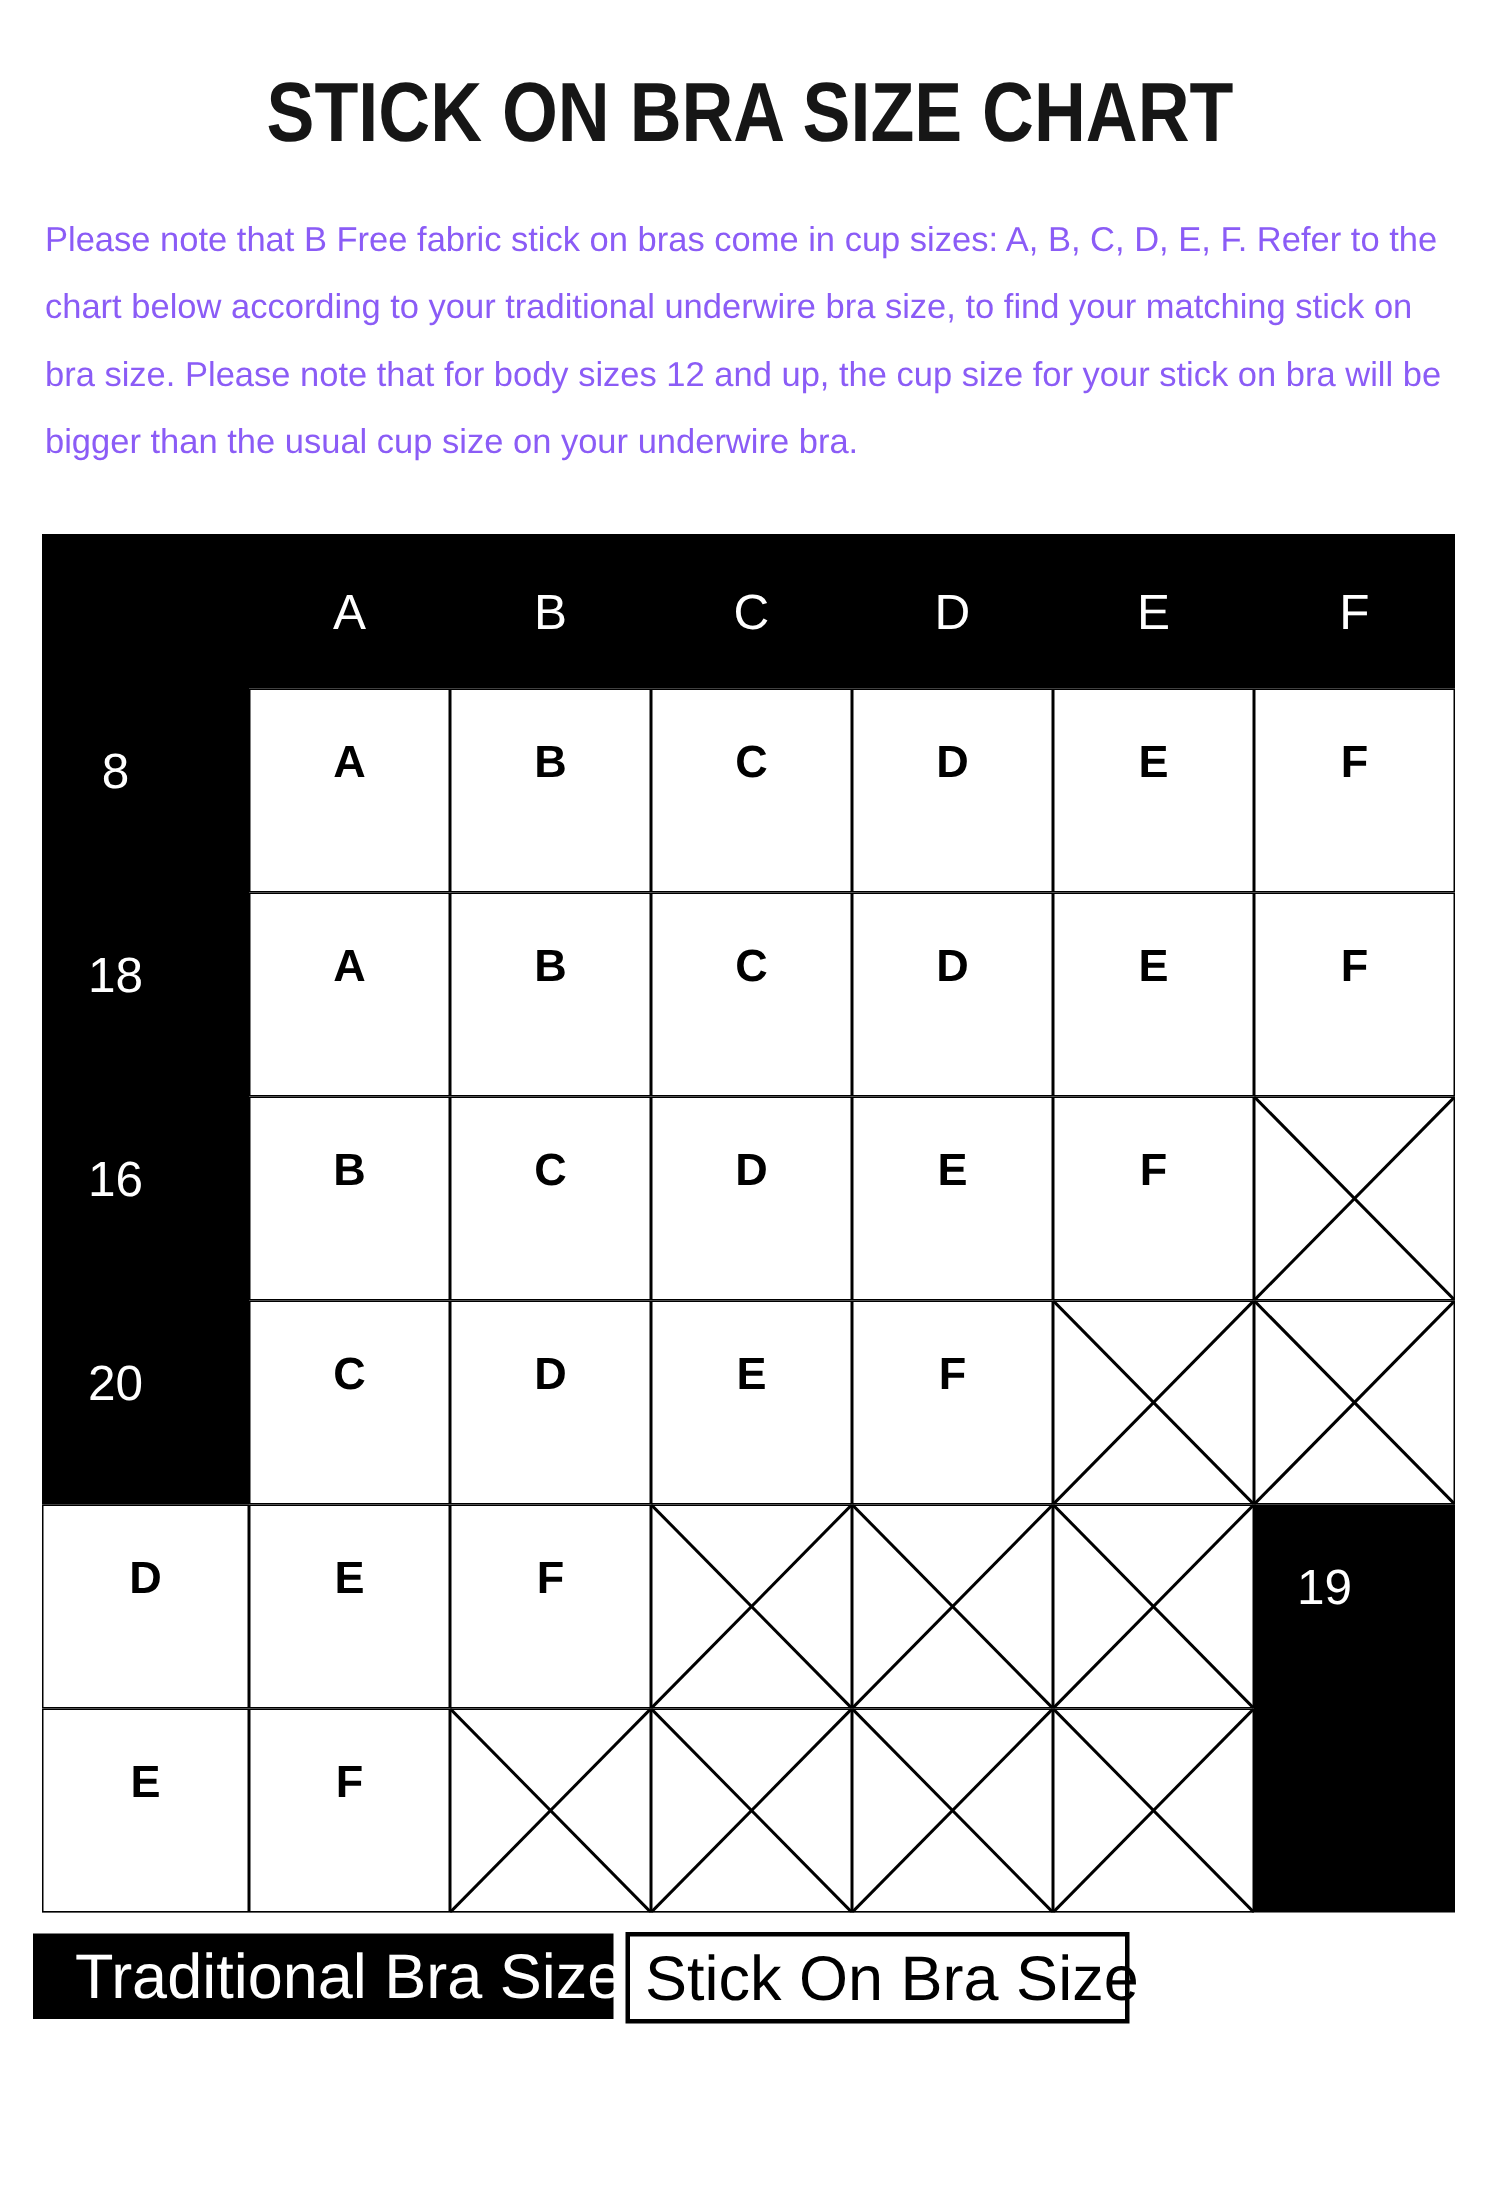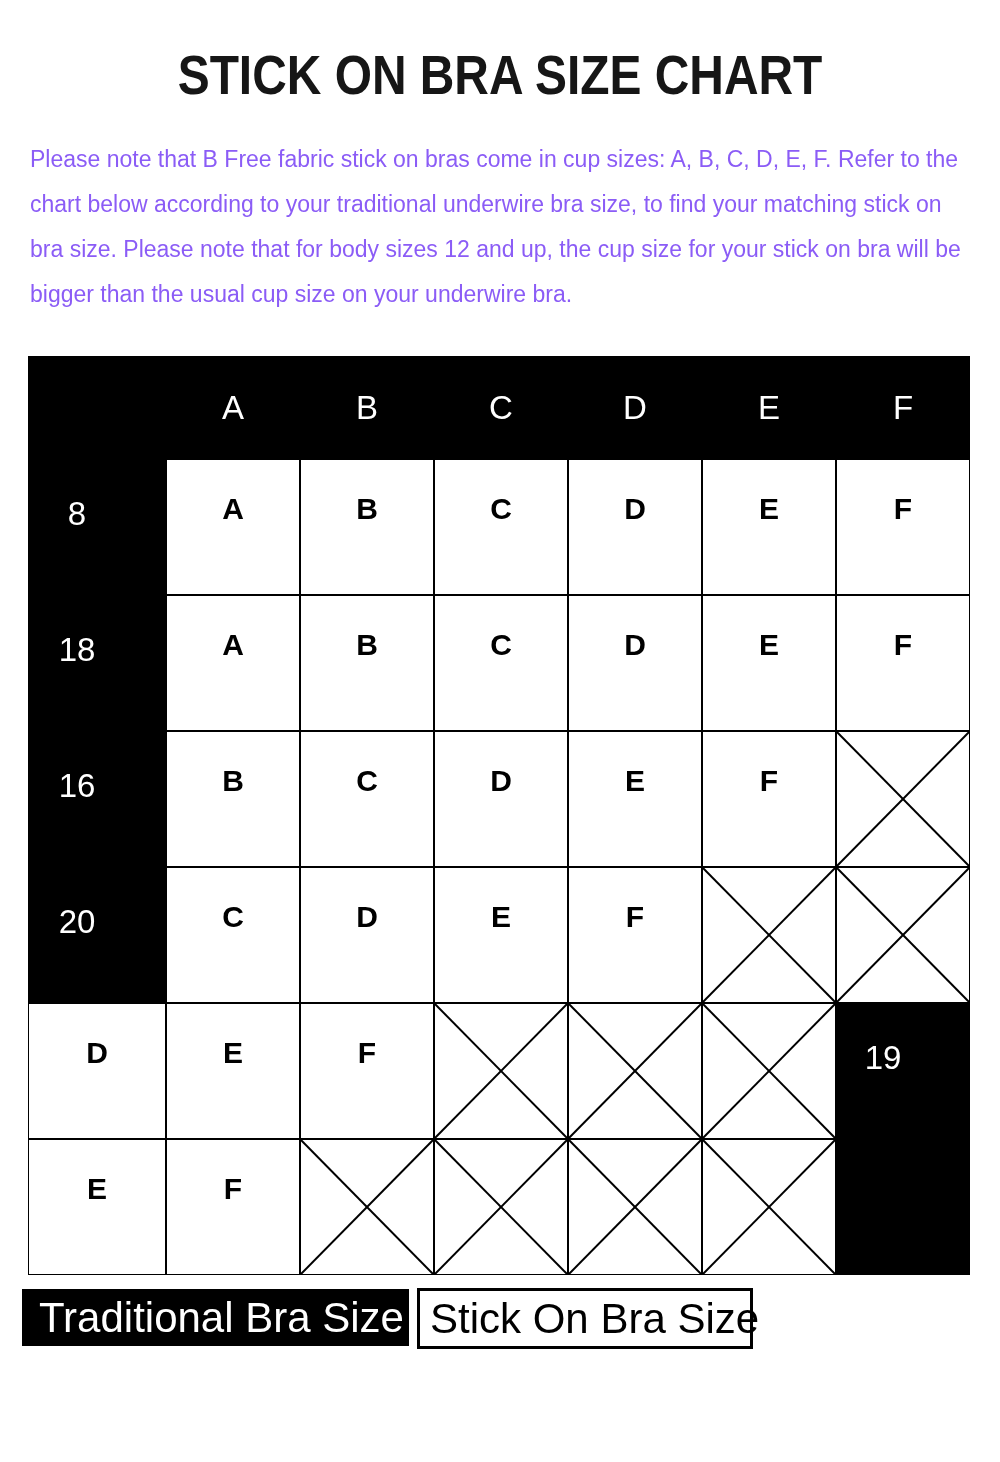--- a/index.html
+++ b/index.html
@@ -66,21 +66,21 @@
   
   .legend{
     display:flex;align-items:flex-start;
     margin:13px 0 0 22px;
   }
   .legend-trad{
     width:387px;height:57px;margin-top:1px;
     background:#000000;color:#ffffff;
     font-size:42px;
     display:flex;align-items:center;
-    padding-left:17px;box-sizing:border-box;
+    padding-left:28px;box-sizing:border-box;
     white-space:nowrap;
   }
   .legend-stick{
     width:336px;height:61px;margin-left:8px;
     background:#ffffff;color:#000000;
     border:3px solid #000000;
     font-size:42px;
     display:flex;align-items:center;
     padding-left:10px;box-sizing:border-box;
     white-space:nowrap;

